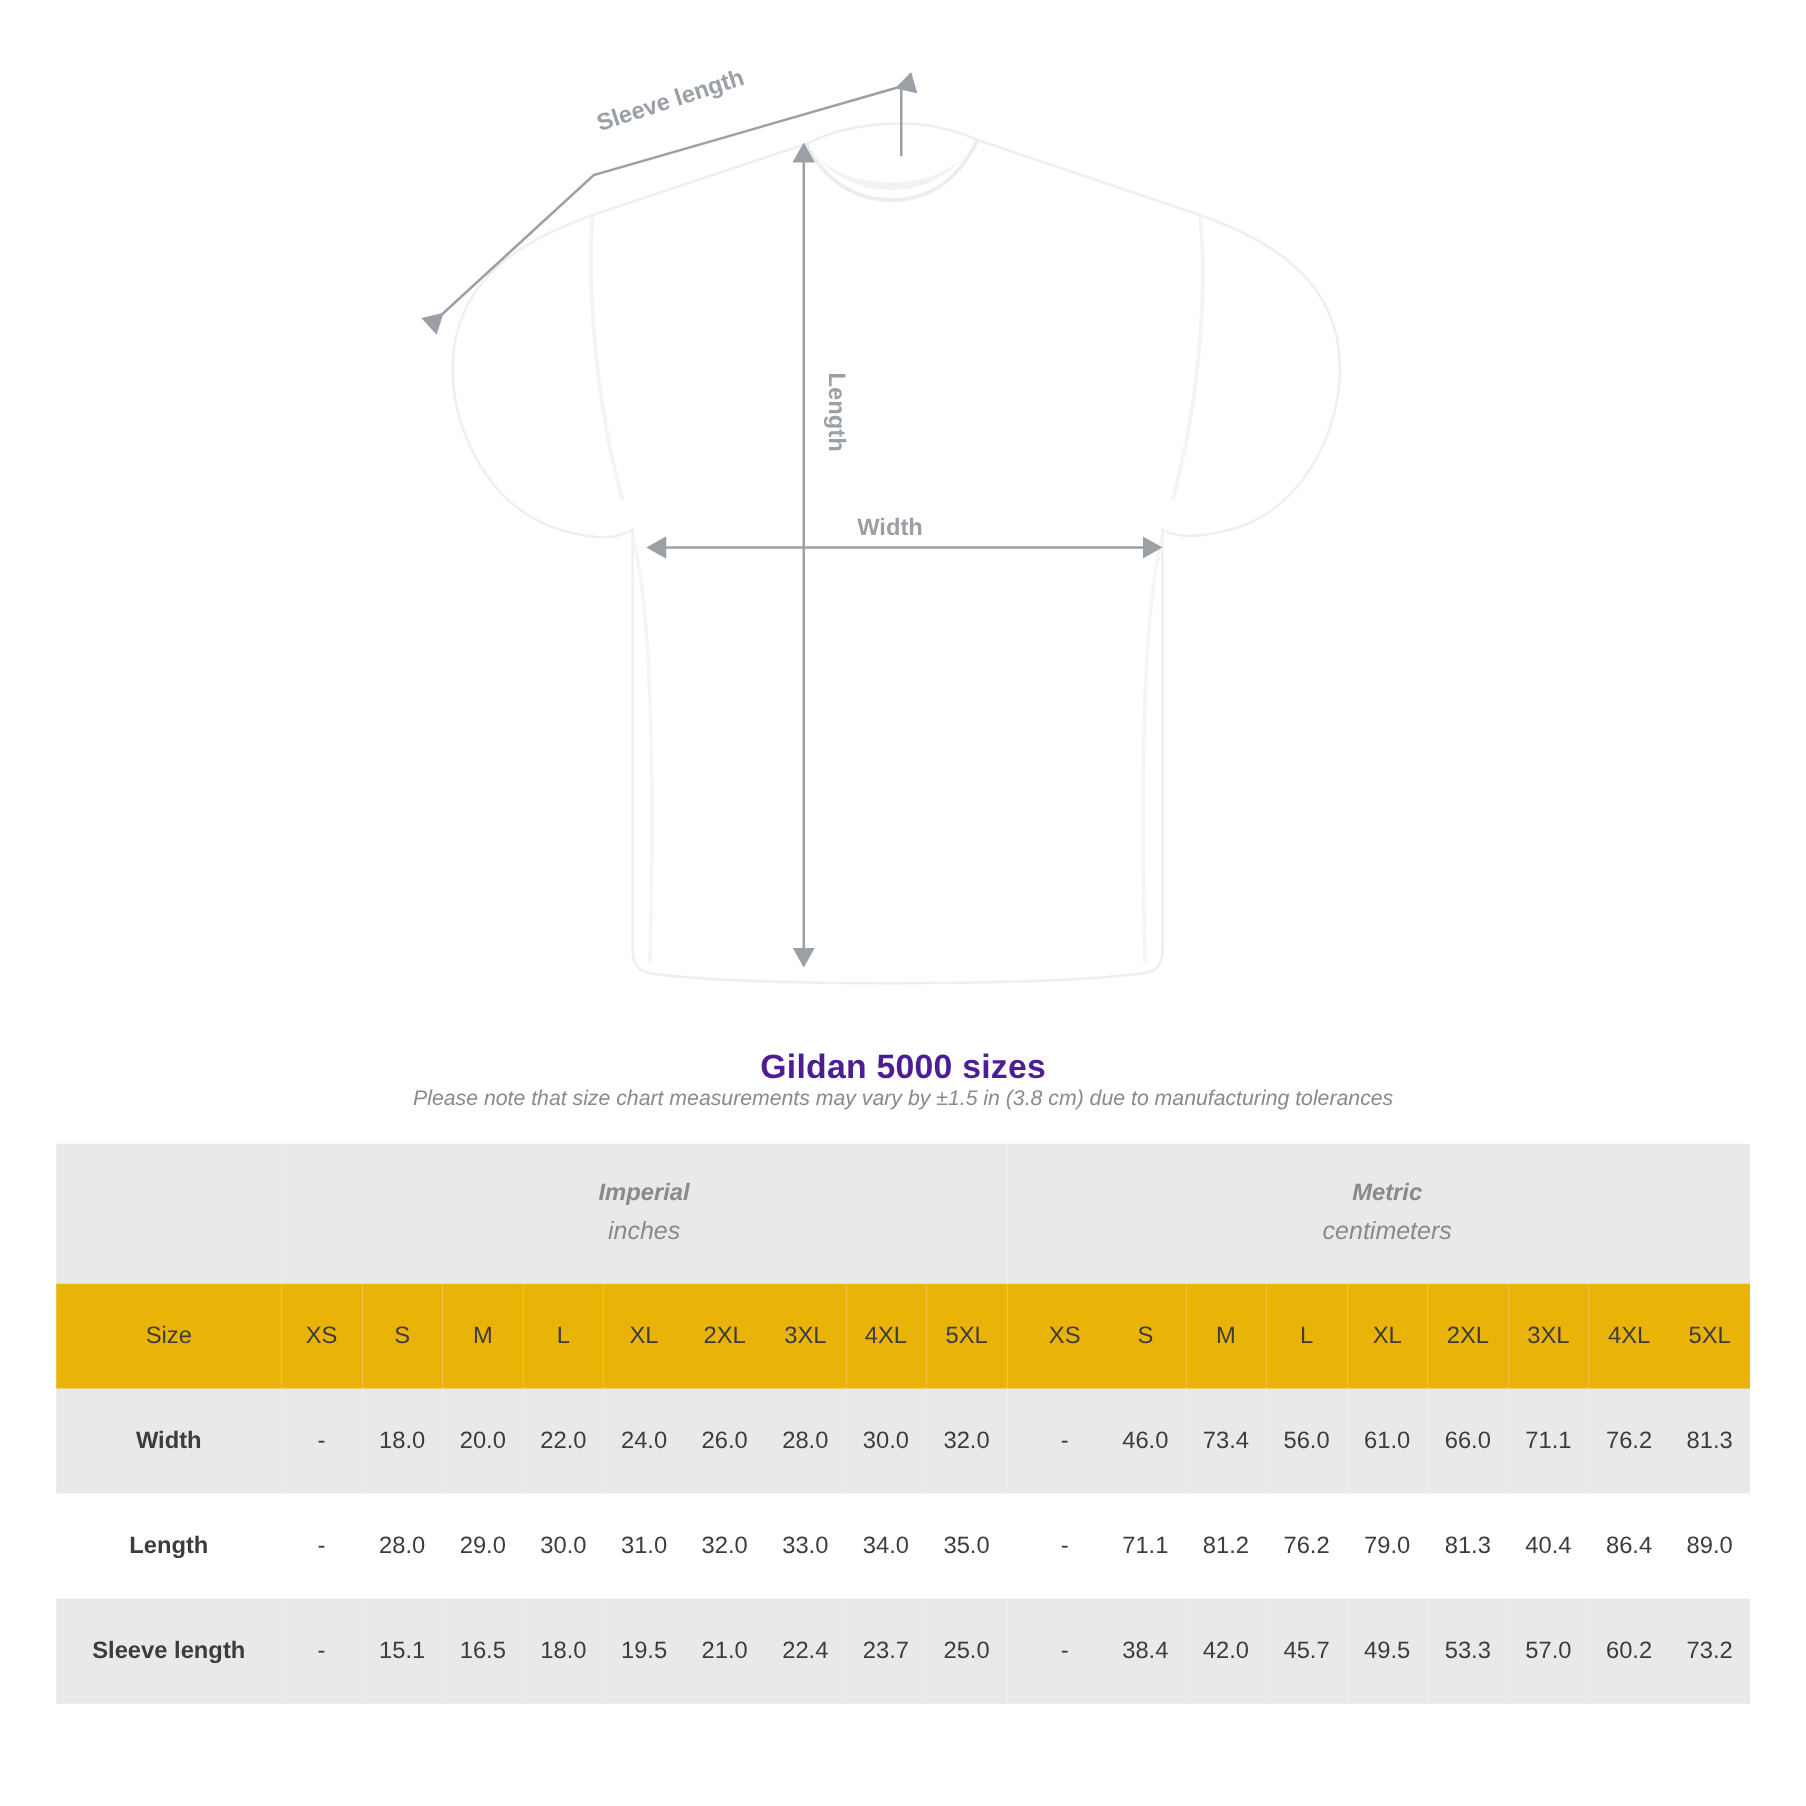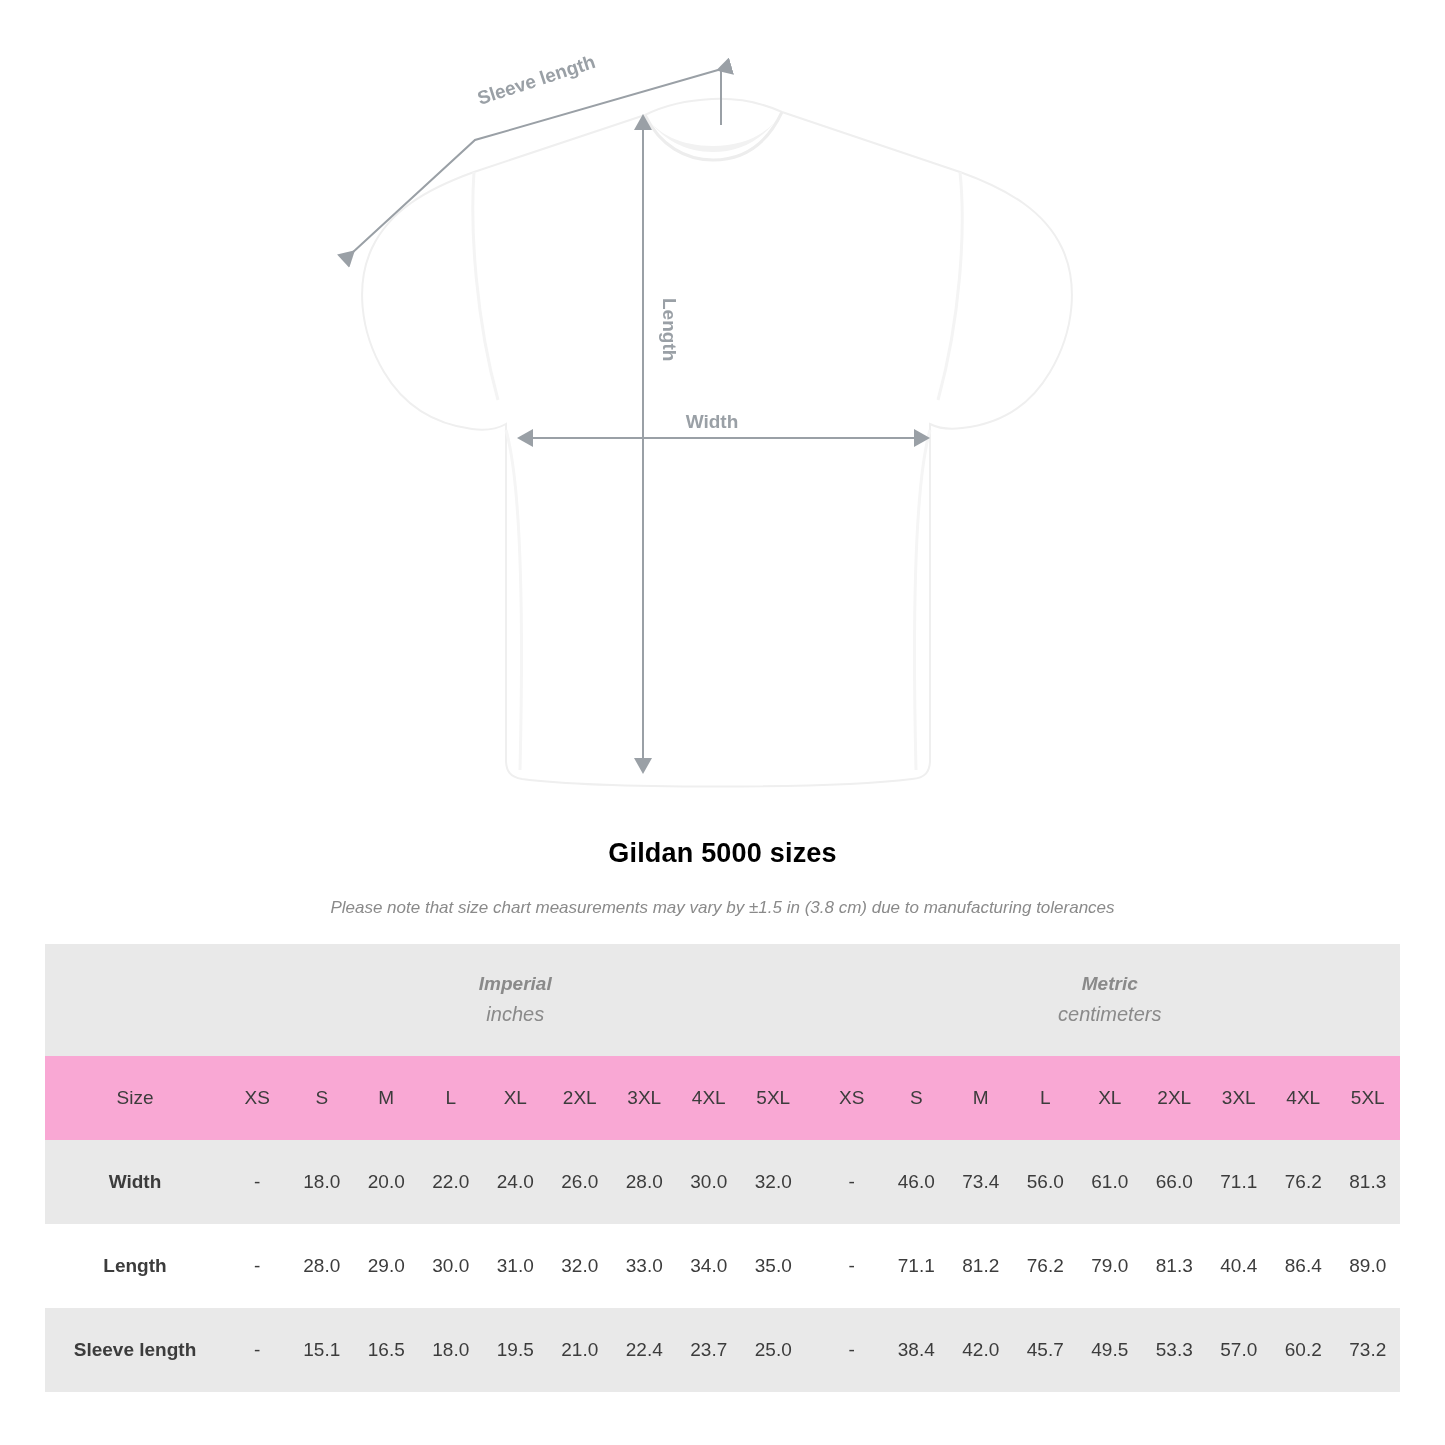--- a/index.html
+++ b/index.html
@@ -32,28 +32,28 @@
   }
 
   
   .title-block {
     text-align: center;
     margin-top: 8px;
   }
   .chart-title {
     font-size: 27px;
     font-weight: bold;
-    color: #000000;
+    color: #4c1d95;
     letter-spacing: 0.2px;
   }
   .chart-note {
     font-size: 17px;
     font-style: italic;
     color: #8a8a8a;
-    margin-top: 29px;
+    margin-top: 0;
   }
 
   
   .table-wrap {
     margin: 26px 45px 0 45px;
   }
   table.size-table {
     border-collapse: collapse;
     width: 1355px;
     table-layout: fixed;
@@ -83,21 +83,21 @@
     margin-top: 8px;
   }
 
   .row-head {
     height: 84px;
   }
   .row-head td {
     font-size: 19px;
     font-weight: bold;
     color: #3c3c3c;
-    background: #f9a8d4;
+    background: #eab308;
   }
   .row-head td.label-cell {
     font-size: 19px;
   }
 
   .data-row {
     height: 84px;
   }
   .data-row td {
     font-size: 19px;

